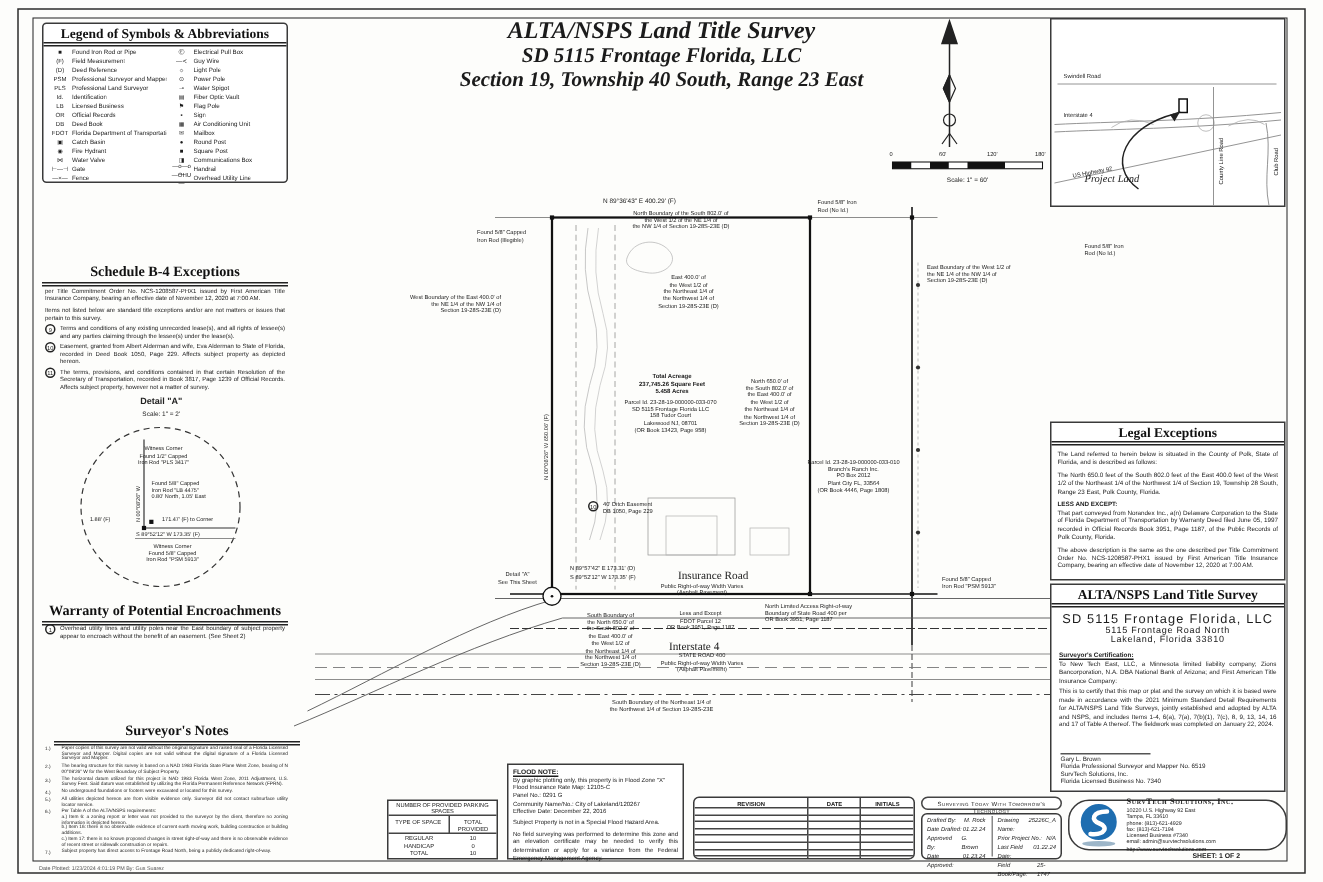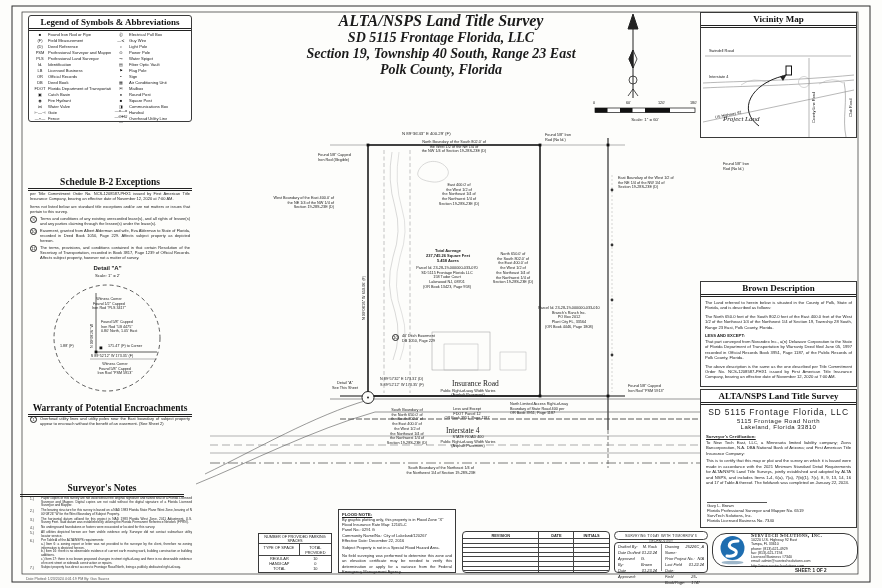--- a/index.html
+++ b/index.html
@@ -119,21 +119,20 @@
       <line x1="90" y1="359" x2="157" y2="359" stroke="#666" stroke-width="0.5"></line>
       <rect x="94.6" y="350.6" width="2.8" height="2.8" fill="#111" stroke="none"></rect>
       <rect x="99.5" y="346.5" width="2.8" height="2.8" fill="#111" stroke="none"></rect>
     </g>
   </svg>
 
   <div class="abs" style="left:280px;top:12px;width:322px;z-index:2">
     <div class="title-l1">ALTA/NSPS Land Title Survey</div>
     <div class="title-l2">SD 5115 Frontage Florida, LLC</div>
     <div class="title-l2">Section 19, Township 40 South, Range 23 East</div>
-    <div class="title-l2">Polk County, Florida</div>
   </div>
 
   <div class="panel" style="left:28px;top:15px;width:164px;height:107px;border-radius:3px;z-index:2">
     <div class="panel-title">Legend of Symbols &amp; Abbreviations</div>
     <div class="abs" style="left:3px;top:15px;width:79px">
         <div class="legend-row">
         <span class="legend-sym">■</span>
         <span class="legend-lab">Found Iron Rod or Pipe</span>
       </div>
         <div class="legend-row">
@@ -250,21 +249,21 @@
         <span class="legend-sym">—o—o—</span>
         <span class="legend-lab">Handrail</span>
       </div>
         <div class="legend-row">
         <span class="legend-sym">—OHU—</span>
         <span class="legend-lab">Overhead Utility Line</span>
       </div>
       </div>
   </div>
 
-  <div class="sec-title" style="left:28px;top:177px;width:164px;z-index:2">Schedule B-2 Exceptions</div>
+  <div class="sec-title" style="left:28px;top:177px;width:164px;z-index:2">Schedule B-4 Exceptions</div>
   <div class="lbl j" style="left:30px;top:191px;width:160px;font-size:4px;z-index:2">per Title Commitment Order No. NCS-1208587-PHX1 issued by First American Title Insurance Company, bearing an effective date of November 12, 2020 at 7:00 AM.</div>
   <div class="lbl j" style="left:30px;top:204px;width:160px;font-size:4px;z-index:2">Items not listed below are standard title exceptions and/or are not matters or issues that pertain to this survey.</div>
   <div class="abs" style="left:30px;top:214px;width:160px;z-index:2">
       <div class="sb2-item">
       <span class="circ">9</span>
       <span class="j" style="font-size:4px;line-height:1.25">Terms and conditions of any existing unrecorded lease(s), and all rights of lessee(s) and any parties claiming through the lessee(s) under the lease(s).</span>
     </div>
       <div class="sb2-item">
       <span class="circ">10</span>
       <span class="j" style="font-size:4px;line-height:1.25">Easement, granted from Albert Alderman and wife, Eva Alderman to State of Florida, recorded in Deed Book 1050, Page 229. Affects subject property as depicted hereon.</span>
@@ -290,21 +289,21 @@
 Found 5/8" Capped
 Iron Rod "PSM 5913"</div>
   <div class="lbl vrot" style="left:90px;top:348px;font-size:3.7px;z-index:2">N 00°08'26" W</div>
 
   <div class="sec-title" style="left:28px;top:403px;width:164px;z-index:2">Warranty of Potential Encroachments</div>
   <div class="abs" style="left:30px;top:416px;width:160px;display:flex;gap:3px;z-index:2">
     <span class="circ">1</span>
     <span class="j" style="font-size:4px;line-height:1.25">Overhead utility lines and utility poles near the East boundary of subject property appear to encroach without the benefit of an easement. (See Sheet 2)</span>
   </div>
 
-  <div class="sec-title" style="left:20px;top:483px;width:164px;z-index:2">Surveyor's Notes</div>
+  <div class="sec-title" style="left:36px;top:483px;width:164px;z-index:2">Surveyor's Notes</div>
   <div class="abs" style="left:30px;top:496px;width:162px;height:78px;overflow:hidden;z-index:2">
       <div class="note-row">
       <span class="note-num">1.)</span>
       <span class="note-txt">Paper copies of this survey are not valid without the original signature and raised seal of a Florida Licensed Surveyor and Mapper. Digital copies are not valid without the digital signature of a Florida Licensed Surveyor and Mapper.</span>
     </div>
       <div class="note-row">
       <span class="note-num">2.)</span>
       <span class="note-txt">The bearing structure for this survey is based on a NAD 1983 Florida State Plane West Zone, bearing of N 00°08'26" W for the West Boundary of Subject Property.</span>
     </div>
       <div class="note-row">
@@ -407,21 +406,20 @@
 the Northwest 1/4 of
 Section 19-28S-23E (D)</div>
   <div class="lbl" style="left:446px;top:426px;font-size:7.5px;font-family:'Liberation Serif',serif;z-index:1">Interstate 4</div>
   <div class="lbl c" style="left:430px;top:435px;width:76px;font-size:3.8px;z-index:1">STATE ROAD 400
 Public Right-of-way Width Varies
 (Asphalt Pavement)</div>
   <div class="lbl c" style="left:396px;top:466px;width:90px;font-size:3.8px;z-index:1">South Boundary of the Northeast 1/4 of
 the Northwest 1/4 of Section 19-28S-23E</div>
 
   <div class="panel" style="left:700px;top:12px;width:157px;height:126px;z-index:2">
-    <div class="panel-title">Vicinity Map</div>
     <svg class="abs" style="left:0;top:13px" width="155" height="111" viewBox="0 0 155 111">
       <line x1="4" y1="30" x2="150" y2="30" stroke="#888" stroke-width="0.6"></line>
       <path d="M2 57 C 40 55, 90 55, 153 49" stroke="#888" stroke-width="0.6" fill="none"></path>
       <path d="M2 62 C 40 60, 90 60, 153 54" stroke="#888" stroke-width="0.6" fill="none"></path>
       <circle cx="103" cy="56" r="5.5" stroke="#aaa" stroke-width="0.5" fill="none"></circle>
       <path d="M40 59 q12 -9 28 -2" stroke="#aaa" stroke-width="0.5" fill="none"></path>
       <path d="M118 58 q14 -8 24 -1" stroke="#aaa" stroke-width="0.5" fill="none"></path>
       <path d="M2 96 L153 64" stroke="#888" stroke-width="0.6"></path>
       <line x1="108" y1="32" x2="108" y2="111" stroke="#888" stroke-width="0.6"></line>
       <path d="M143 56 C 147 75, 141 92, 145 111" stroke="#888" stroke-width="0.6" fill="none"></path>
@@ -431,21 +429,21 @@
     </svg>
     <div class="lbl" style="left:8px;top:36px;font-size:3.9px">Swindell Road</div>
     <div class="lbl" style="left:8px;top:62px;font-size:3.9px">Interstate 4</div>
     <div class="lbl" style="left:14px;top:100px;font-size:3.9px;transform:rotate(-11deg)">US Highway 92</div>
     <div class="lbl vrot" style="left:111px;top:110px;font-size:3.9px">County Line Road</div>
     <div class="lbl vrot" style="left:148px;top:104px;font-size:3.9px">Club Road</div>
     <div class="lbl" style="left:22px;top:102px;font-size:7px;font-style:italic;font-family:'Liberation Serif',serif">Project Land</div>
   </div>
 
   <div class="panel" style="left:700px;top:281px;width:157px;height:106px;z-index:2">
-    <div class="panel-title">Brown Description</div>
+    <div class="panel-title">Legal Exceptions</div>
     <div style="padding:3px 4px">
       <div class="fine j">The Land referred to herein below is situated in the County of Polk, State of Florida, and is described as follows:</div>
       <div class="fine j" style="margin-top:3px">The North 650.0 feet of the South 802.0 feet of the East 400.0 feet of the West 1/2 of the Northeast 1/4 of the Northwest 1/4 of Section 19, Township 28 South, Range 23 East, Polk County, Florida.</div>
       <div class="fine" style="margin-top:3px;font-weight:bold">LESS AND EXCEPT:</div>
       <div class="fine j">That part conveyed from Norandex Inc., a(n) Delaware Corporation to the State of Florida Department of Transportation by Warranty Deed filed June 05, 1997 recorded in Official Records Book 3951, Page 1187, of the Public Records of Polk County, Florida.</div>
       <div class="fine j" style="margin-top:3px">The above description is the same as the one described per Title Commitment Order No. NCS-1208587-PHX1 issued by First American Title Insurance Company, bearing an effective date of November 12, 2020 at 7:00 AM.</div>
     </div>
   </div>
 
   <div class="panel" style="left:700px;top:389px;width:157px;height:139px;z-index:2">

